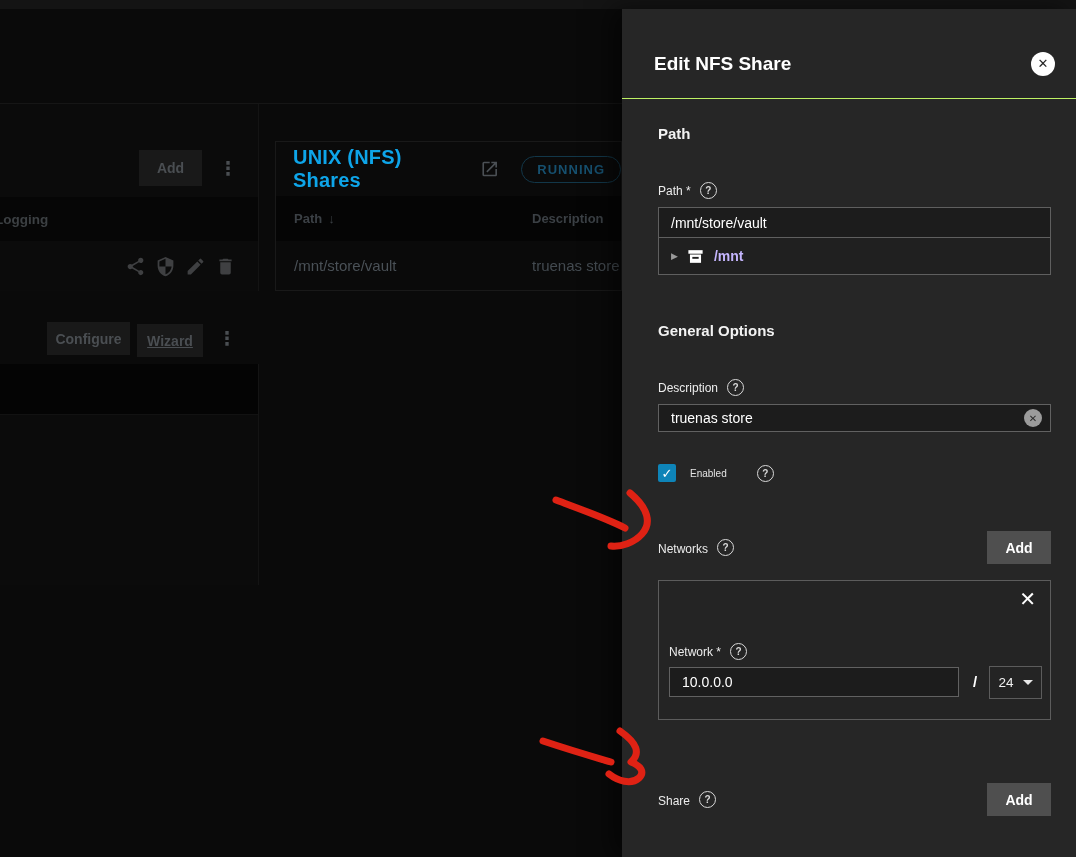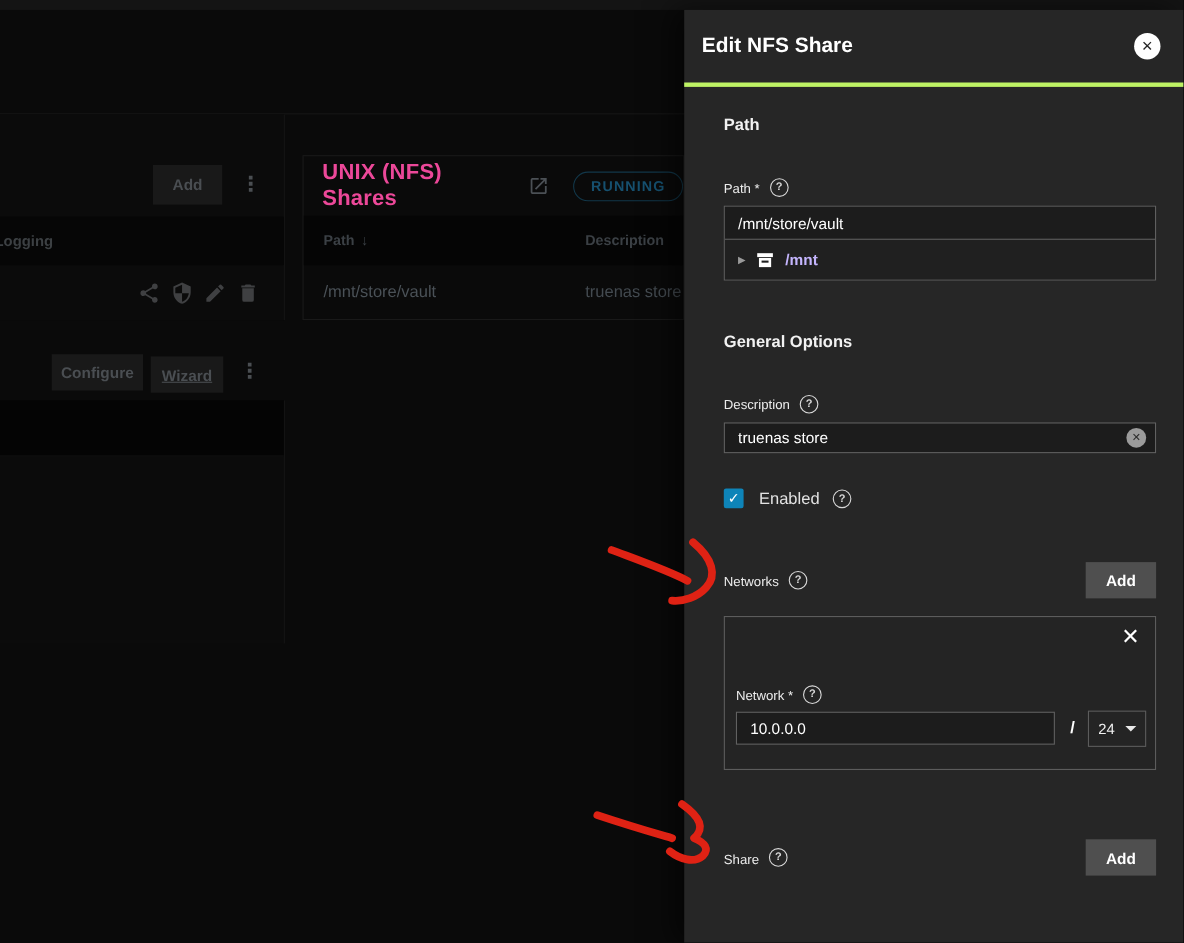--- a/index.html
+++ b/index.html
@@ -22,21 +22,21 @@
   .kebab{color:#4a4e52;font-size:19px;font-weight:700;display:flex;align-items:center;justify-content:center;cursor:pointer;}
   .card1-add{left:139px;top:46px;width:63px;height:36px;}
   .card1-kebab{left:214px;top:46px;width:28px;height:36px;}
   .card1-header{left:0;top:93px;width:100%;height:44px;background:#060606;display:flex;align-items:center;}
   .card1-header-text{margin-left:-5px;color:#3c4043;font-size:13.5px;font-weight:700;}
   .card1-icons{left:0;top:137px;width:100%;height:50px;display:flex;align-items:center;justify-content:flex-end;gap:9px;padding-right:22px;box-sizing:border-box;}
   .row-icon{width:21px;height:21px;fill:#3f4042;cursor:pointer;}
 
   .card2{left:275px;top:141px;width:347px;height:150px;background:#0a0a0a;border:1px solid #191919;box-sizing:border-box;overflow:hidden;}
   .card2-titlerow{height:54px;display:flex;align-items:center;padding-left:17px;}
-  .card2-title{font-size:20px;font-weight:700;color:#ec4899;letter-spacing:.2px;}
+  .card2-title{font-size:20px;font-weight:700;color:#0ea5e9;letter-spacing:.2px;}
   .extlink-icon{width:20px;height:20px;fill:#4b5055;margin-left:10px;cursor:pointer;}
   .running-badge{
     margin-left:22px;padding:5px 15px;border:1px solid #123749;border-radius:16px;
     color:#16506f;font-size:13px;font-weight:700;letter-spacing:1px;cursor:pointer;
   }
   .card2-headrow{height:45px;background:#050505;display:flex;align-items:center;padding-left:18px;color:#3b4045;font-size:13px;font-weight:700;}
   .card2-col1{width:238px;display:flex;align-items:center;gap:6px;}
   .card2-datarow{height:49px;display:flex;align-items:center;padding-left:18px;color:#4a5157;font-size:15px;cursor:pointer;}
   .card2-datarow .card2-col2{color:#434a50;}
   .sort-arrow{font-size:13px;}
@@ -46,21 +46,21 @@
   .card3-kebab{left:213px;top:322px;width:28px;height:33px;}
 
   .card4{left:0;top:364px;width:258px;height:221px;background:#0b0b0b;border-right:1px solid #141414;}
   .card4-toprow{height:50px;background:#040404;border-bottom:1px solid #121212;}
 
   
   .panel{
     left:622px;top:9px;width:454px;height:848px;background:#262626;
     box-shadow:-10px 0 24px rgba(0,0,0,.55);color:#fff;
   }
-  .panel-header{height:70px;display:flex;align-items:center;padding:0 21px 0 16px;border-bottom:4px solid #bef264;box-sizing:border-box;}
+  .panel-header{height:70px;display:flex;align-items:center;padding:0 21px 0 32px;border-bottom:1px solid #bef264;box-sizing:border-box;margin-top:20px;}
   .panel-title{font-size:19px;font-weight:700;color:#fff;}
   .panel-close{
     margin-left:auto;width:24px;height:24px;border-radius:50%;background:#fff;color:#262626;
     display:flex;align-items:center;justify-content:center;font-size:13px;font-weight:700;cursor:pointer;
   }
   .panel-body{padding:26px 25px 0 36px;box-sizing:border-box;}
   .section-heading{font-size:15px;font-weight:700;color:#f2f2f2;}
   .field-label-row{display:flex;align-items:center;gap:9px;margin-top:40px;}
   .field-label{font-size:12px;color:#ececec;}
   .help-icon{
@@ -83,21 +83,21 @@
   .desc-wrap .tn-input{height:28px;padding-right:36px;}
   .clear-icon{
     position:absolute;right:9px;top:5px;width:18px;height:18px;border-radius:50%;background:#9b9b9b;
     color:#2a2a2a;font-size:10px;font-weight:700;display:flex;align-items:center;justify-content:center;cursor:pointer;
   }
   .checkbox-row{margin-top:32px;display:flex;align-items:center;}
   .checkbox{
     width:18px;height:18px;border-radius:2px;background:#0e84b8;display:flex;align-items:center;justify-content:center;
     color:#fff;font-size:13px;font-weight:700;cursor:pointer;
   }
-  .checkbox-label{margin-left:14px;font-size:15px;color:#e3e3e3;margin-right:12px;}
+  .checkbox-label{margin-left:14px;font-size:10px;color:#e3e3e3;margin-right:30px;}
 
   .list-header-row{display:flex;align-items:center;justify-content:space-between;}
   .networks-header{margin-top:49px;}
   .hosts-header{margin-top:63px;}
   .label-group{display:flex;align-items:flex-end;gap:9px;}
   .add-btn{
     width:64px;height:33px;background:#4f4f4f;color:#fff;font-weight:700;font-size:14px;border:none;
     display:flex;align-items:center;justify-content:center;cursor:pointer;
   }
   .network-card{margin-top:16px;height:140px;border:1px solid #5c5c5c;background:#242424;position:relative;box-sizing:border-box;}

